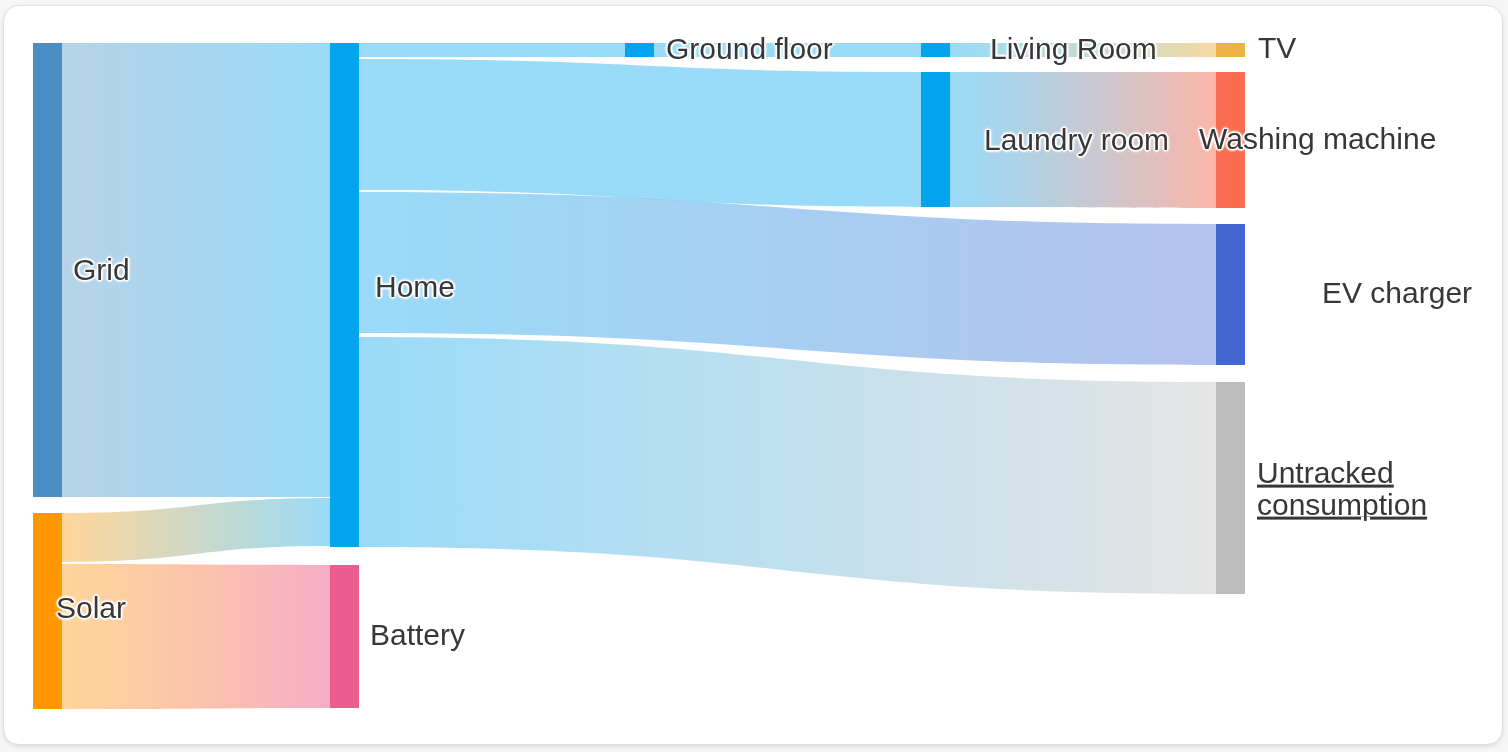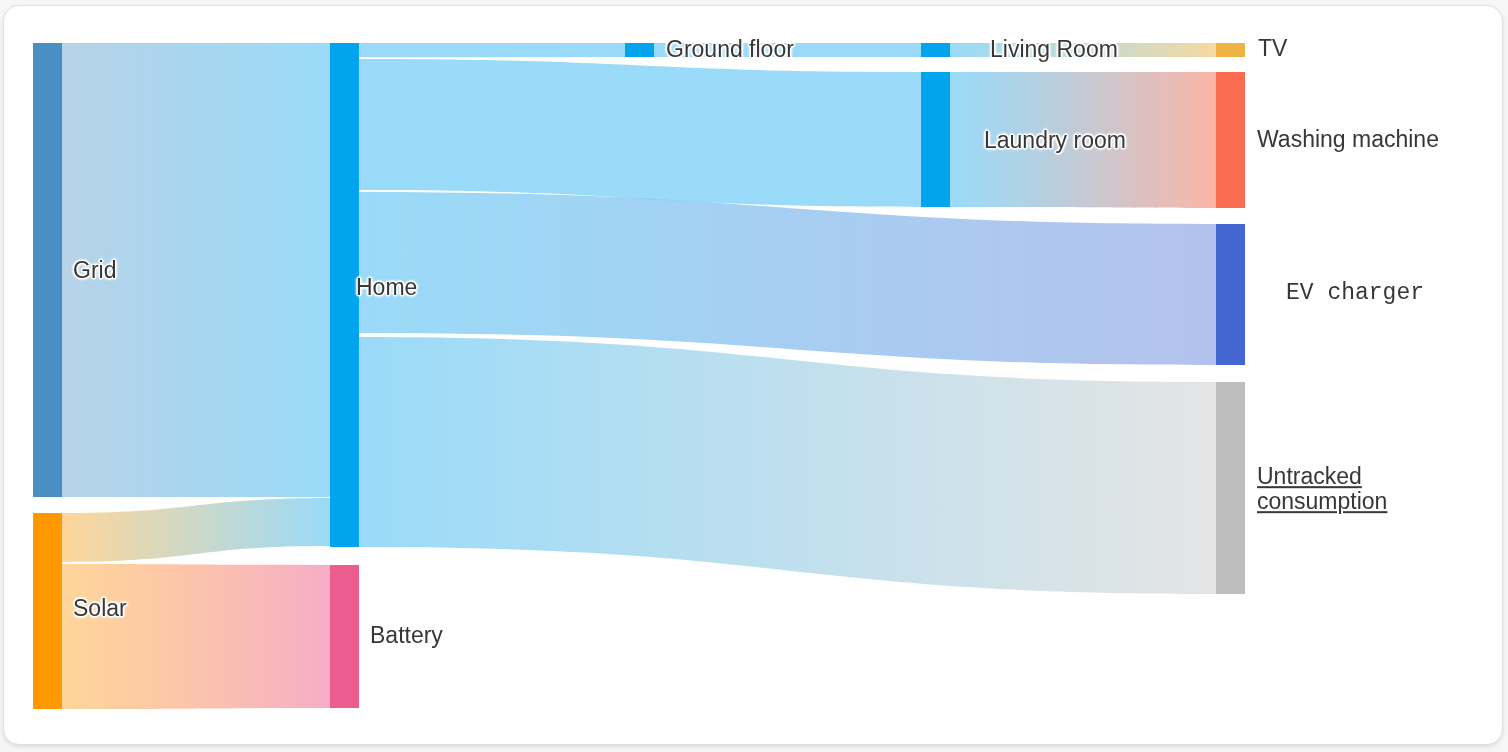--- a/index.html
+++ b/index.html
@@ -12,21 +12,21 @@
   .card{
     position:absolute;left:3px;top:5px;width:1500px;height:740px;
     background:#ffffff;border:1px solid #e0e0e0;border-radius:16px;
     box-shadow:0 2px 4px rgba(0,0,0,0.10);
     box-sizing:border-box;
   }
   #sankey-svg{position:absolute;left:0;top:0;width:1508px;height:752px;}
   #labels{position:absolute;left:0;top:0;width:1508px;height:752px;pointer-events:none;}
   .node-label{
     position:absolute;transform:translateY(-50%);
-    font-size:23px;line-height:1.08;color:#373737;white-space:nowrap;
+    font-size:30px;line-height:1.08;color:#373737;white-space:nowrap;
     text-shadow:-1px -1px 0 #fff,1px -1px 0 #fff,-1px 1px 0 #fff,1px 1px 0 #fff,
                 -2px 0 2px #fff,2px 0 2px #fff,0 -2px 2px #fff,0 2px 2px #fff;
   }
   .node-label.wrap{white-space:normal;width:175px;}
 </style>
 </head>
 <body>
 
 <div class="card"></div>
 <svg id="sankey-svg" viewBox="0 0 1508 752" xmlns="http://www.w3.org/2000/svg">
@@ -89,23 +89,23 @@
     <rect x="625" y="43" width="29" height="14" fill="#02A4EE"></rect>
     <rect x="921" y="43" width="29" height="14" fill="#02A4EE"></rect>
     <rect x="921" y="72" width="29" height="135" fill="#02A4EE"></rect>
     <rect x="1216" y="43" width="29" height="14" fill="#EFB345"></rect>
     <rect x="1216" y="72" width="29" height="136" fill="#F96C4F"></rect>
     <rect x="1216" y="224" width="29" height="141" fill="#4366D1"></rect>
     <rect x="1216" y="382" width="29" height="212" fill="#BDBDBD"></rect>
   </svg>
 <div id="labels">
     <div class="node-label" style="left: 73px; top: 270px;">Grid</div>
-    <div class="node-label" style="left: 73px; top: 608px;">Solar</div>
-    <div class="node-label" style="left: 356px; top: 287px;">Home</div>
+    <div class="node-label" style="left: 56px; top: 608px;">Solar</div>
+    <div class="node-label" style="left: 375px; top: 287px;">Home</div>
     <div class="node-label" style="left: 370px; top: 635px;">Battery</div>
     <div class="node-label" style="left: 666px; top: 49px;">Ground floor</div>
     <div class="node-label" style="left: 962px; top: 49px; margin-left: 28px;">Living Room</div>
     <div class="node-label" style="left: 960px; top: 140px; margin-left: 24px;">Laundry room</div>
     <div class="node-label" style="left: 1258px; top: 48px;">TV</div>
-    <div class="node-label" style="left: 1257px; top: 139px;">Washing machine</div>
-    <div class="node-label" style="left: 1286px; top: 293px; font-family: Liberation Mono, monospace;">EV charger</div>
+    <div class="node-label" style="left: 1199px; top: 139px;">Washing machine</div>
+    <div class="node-label" style="left: 1322px; top: 293px;">EV charger</div>
     <div class="node-label wrap" style="left: 1257px; top: 489px; text-decoration: underline;">Untracked consumption</div>
   </div>
 
 </body></html>

